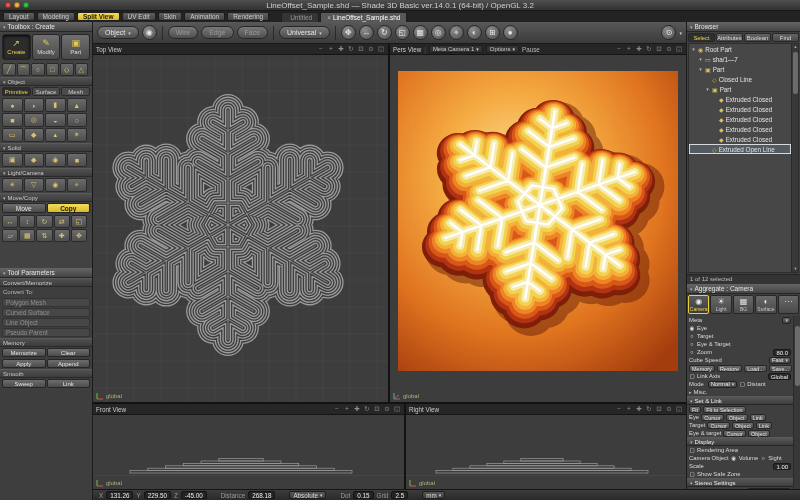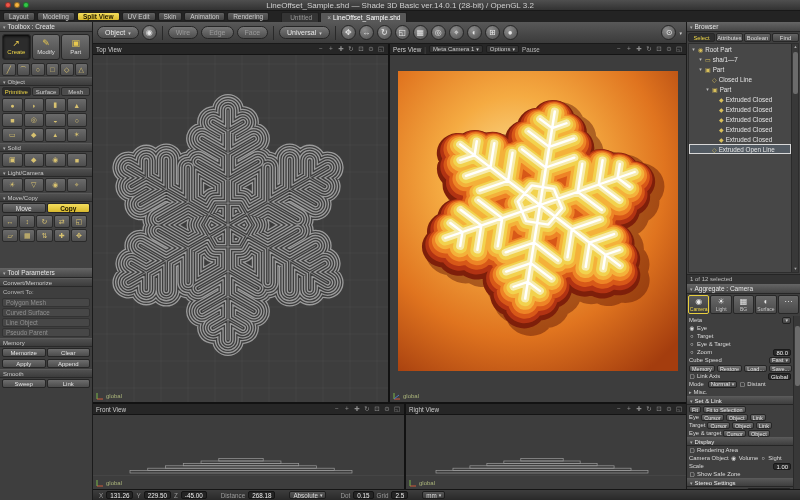--- a/index.html
+++ b/index.html
@@ -160,21 +160,21 @@
 <body>
 
 <div id="app">
 
   <div id="titlebar">
     <div class="traffic">
       <span class="tl red"></span>
       <span class="tl yel"></span>
       <span class="tl grn"></span>
     </div>
-    <div class="title">LineOffset_Sample.shd — Shade 3D Basic ver.14.0.1 (28-bit) / OpenGL 3.2</div>
+    <div class="title">LineOffset_Sample.shd — Shade 3D Basic ver.14.0.1 (64-bit) / OpenGL 3.2</div>
   </div>
 
   <div id="tabbar">
     <div class="ws-tabs">
 
     <div class="ws-tab">Layout</div>
         <div class="ws-tab">Modeling</div>
         <div class="ws-tab active">Split View</div>
         <div class="ws-tab">UV Edit</div>
         <div class="ws-tab">Skin</div>

